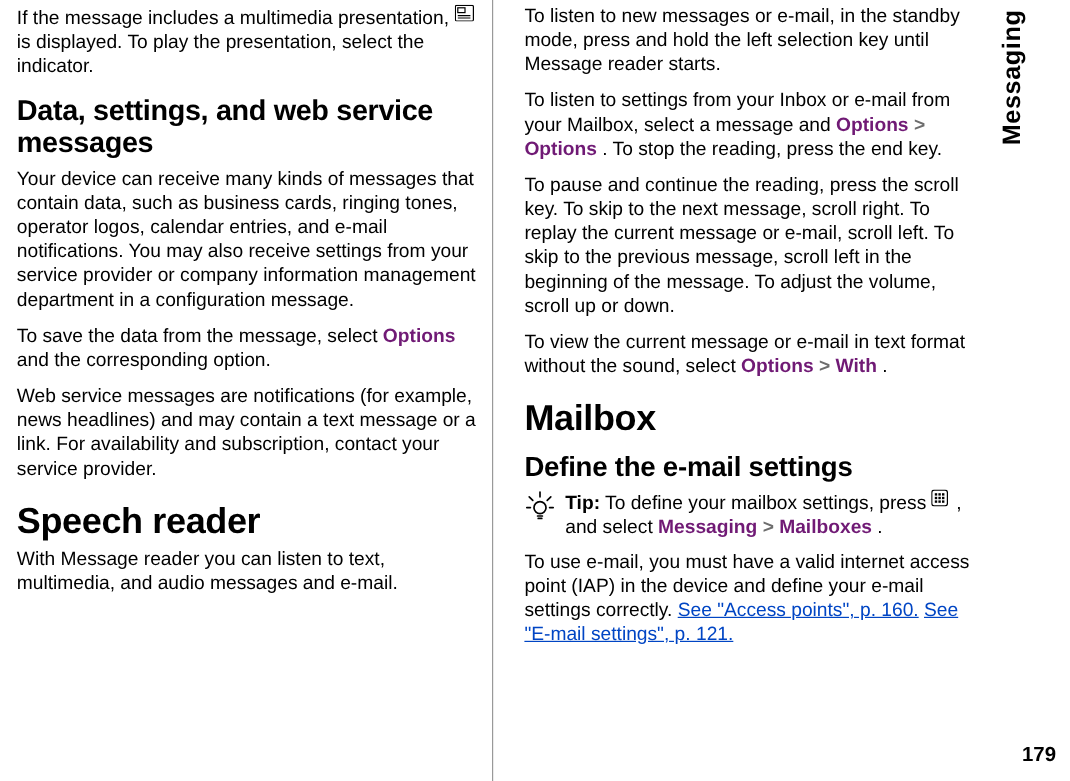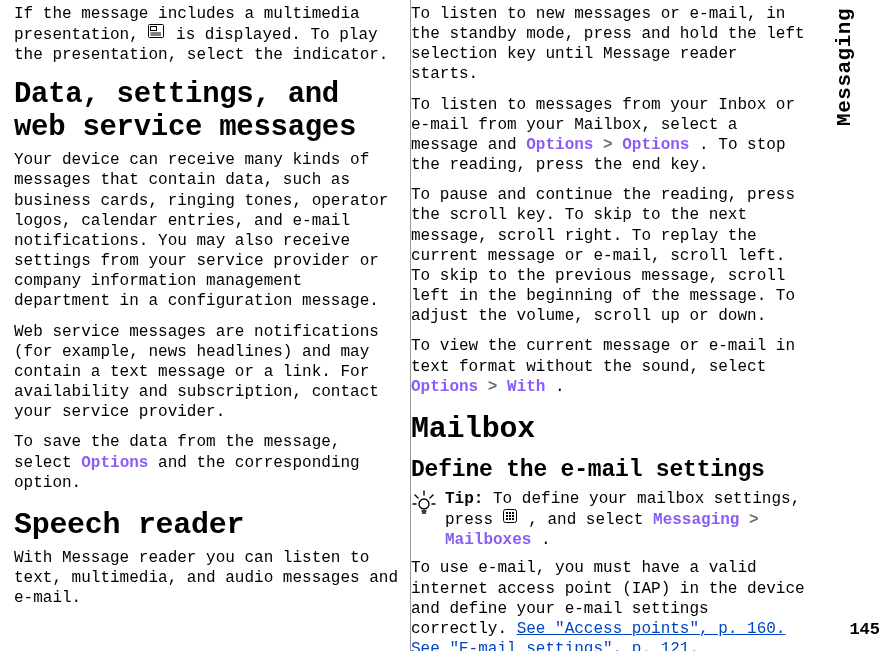--- a/index.html
+++ b/index.html
@@ -11,55 +11,54 @@
     font-family: "Segoe UI", Arial, sans-serif;
     color: #000;
     overflow: hidden;
   }
   .page {
     position: relative;
     width: 892px;
     height: 651px;
     box-sizing: border-box;
     display: flex;
-    font-family: Liberation Mono, monospace;
   }
   .col {
     width: 410px;
     padding: 4px 8px 0 14px;
     box-sizing: border-box;
     font-size: 16px;
     line-height: 1.26;
   }
   .col.right {
     border-left: 1px solid #999;
-    padding-left: 0;
+    padding-left: 26px;
   }
   .para { margin: 0 0 10px 0; }
   .h2 {
-    font-size: 29px;
+    font-size: 24px;
     font-weight: 700;
     line-height: 1.15;
     margin: 12px 0 6px 0;
     letter-spacing: -0.3px;
   }
   .h1 {
     font-size: 30px;
     font-weight: 700;
     line-height: 1.1;
     margin: 16px 0 6px 0;
     letter-spacing: -0.3px;
   }
   .h3 {
     font-size: 23px;
     font-weight: 700;
     margin: 10px 0 4px 0;
     letter-spacing: -0.2px;
   }
-  .bold-gray { font-weight: 700; color: #8b5cf6; }
+  .bold-gray { font-weight: 700; color: #701a75; }
   .gt { color: #6d6d6d; font-weight: 700; }
   .link { color: #0045c4; text-decoration: underline; }
   .tip-row { display: flex; align-items: flex-start; gap: 8px; margin-bottom: 8px; }
   .tip-icon svg, .tip-menu-icon svg, .mm-icon svg { display: block; }
   .tip-text { flex: 1; }
   .sidebar {
     width: 48px;
     box-sizing: border-box;
     display: flex;
     flex-direction: column;
@@ -99,38 +98,38 @@
           <line x1="2.5" y1="9" x2="13" y2="9" stroke="#000"></line>
           <line x1="2.5" y1="11" x2="13" y2="11" stroke="#000"></line>
         </svg>
       </span>
       <span> is displayed. To play the presentation, select the indicator.</span>
     </p>
 
     <div class="h2">Data, settings, and web service messages</div>
     <p class="para">Your device can receive many kinds of messages that contain data, such as business cards, ringing tones, operator logos, calendar entries, and e-mail notifications. You may also receive settings from your service provider or company information management department in a configuration message.</p>
 
+    <p class="para">
+      <span>To save the data from the message, select </span>
+      <span class="bold-gray">Options</span>
+      <span> and the corresponding option.</span>
+    </p>
+
     <p class="para">Web service messages are notifications (for example, news headlines) and may contain a text message or a link. For availability and subscription, contact your service provider.</p>
-
-    <p class="para">
-      <span>To save the data from the message, select </span>
-      <span class="bold-gray">Options</span>
-      <span> and the corresponding option.</span>
-    </p>
 
     <div class="h1">Speech reader</div>
     <p class="para">With Message reader you can listen to text, multimedia, and audio messages and e-mail.</p>
 
   </div>
 
   <div class="col right">
     <p class="para">To listen to new messages or e-mail, in the standby mode, press and hold the left selection key until Message reader starts.</p>
 
     <p class="para">
-      <span>To listen to messages from your Inbox or e-mail from your Mailbox, select a message and </span>
+      <span>To listen to settings from your Inbox or e-mail from your Mailbox, select a message and </span>
       <span class="bold-gray">Options</span>
       <span class="gt"> &gt; </span>
       <span class="bold-gray">Options</span>
       <span>. To stop the reading, press the end key.</span>
     </p>
 
     <p class="para">To pause and continue the reading, press the scroll key. To skip to the next message, scroll right. To replay the current message or e-mail, scroll left. To skip to the previous message, scroll left in the beginning of the message. To adjust the volume, scroll up or down.</p>
 
     <p class="para">
       <span>To view the current message or e-mail in text format without the sound, select </span>
@@ -188,14 +187,14 @@
       <span class="link">See "Access points", p. 160.</span>
       <span> </span>
       <span class="link">See "E-mail settings", p. 121.</span>
     </p>
   </div>
 
   <div class="sidebar">
     <div class="vlabel">Messaging</div>
   </div>
 
-  <div class="pagenum">145</div>
+  <div class="pagenum">179</div>
 </div>
 
 </body></html>

